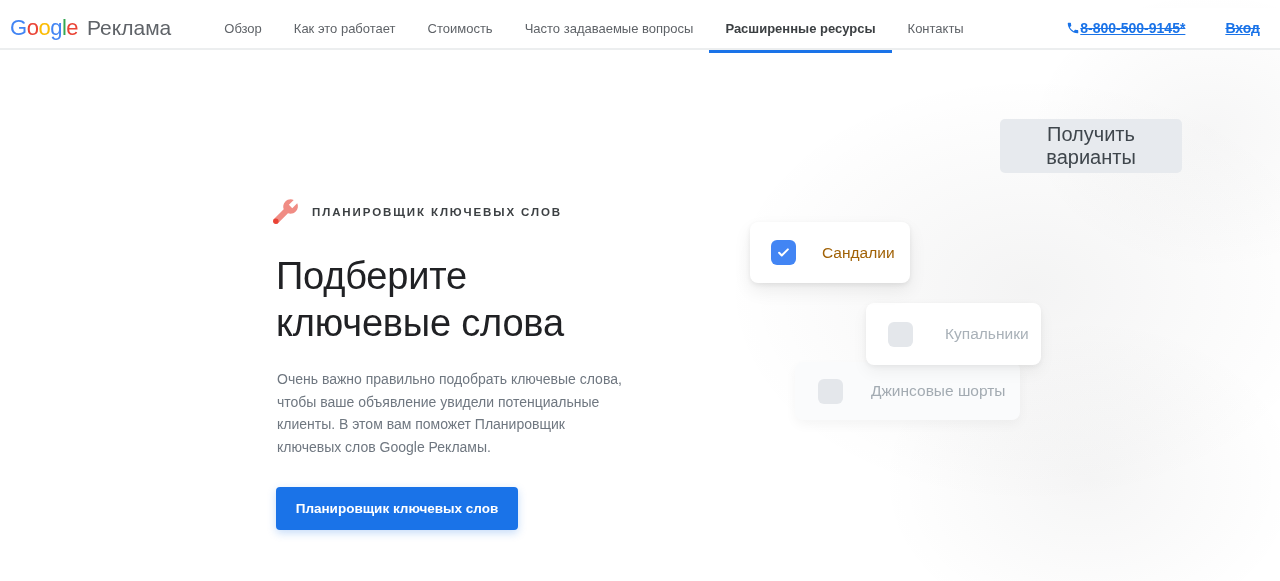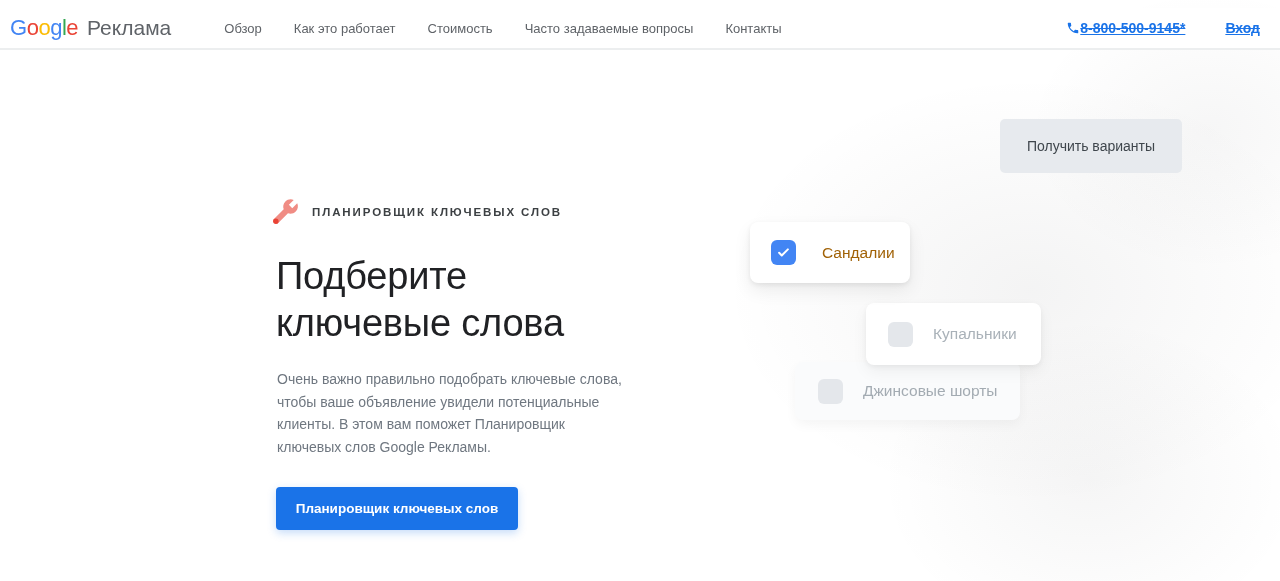--- a/index.html
+++ b/index.html
@@ -78,33 +78,33 @@
   .search-input {
     position:absolute; left:752px; top:118px; width:237px; height:57px;
     background:#fff; border:none; border-radius:8px; outline:none;
     box-shadow:0 1px 2px rgba(0,0,0,0.08), 0 5px 14px rgba(0,0,0,0.06);
     padding:0 16px; font-family:"Liberation Sans", sans-serif;
     font-size:15px; color:#3c4043; z-index:5;
   }
   .get-btn {
     position:absolute; left:1000px; top:119px; width:182px; height:54px;
     background:#e7eaee; border:none; border-radius:5px;
-    font-family:"Liberation Sans", sans-serif; font-size:14px; color:#3f464c;
+    font-family:"Liberation Sans", sans-serif; font-size:20px; color:#3f464c;
     display:flex; align-items:center; justify-content:center; cursor:pointer; z-index:5;
   }
 
   .sugg-card {
     position:absolute; display:flex; align-items:center; border-radius:8px; background:#fff;
     cursor:pointer;
   }
   .card-1 { left:750px; top:222px; width:160px; height:61px; padding-left:21px; gap:26px;
             box-shadow:0 2px 5px rgba(0,0,0,0.07), 0 8px 18px rgba(0,0,0,0.07); z-index:4; }
-  .card-2 { left:866px; top:303px; width:175px; height:62px; padding-left:22px; gap:20px;
+  .card-2 { left:866px; top:303px; width:175px; height:62px; padding-left:22px; gap:32px;
             box-shadow:0 2px 5px rgba(0,0,0,0.05), 0 7px 16px rgba(0,0,0,0.05); z-index:3; }
-  .card-3 { left:795px; top:362px; width:225px; height:58px; padding-left:23px; gap:20px;
+  .card-3 { left:795px; top:362px; width:225px; height:58px; padding-left:23px; gap:28px;
             background:#fafbfc; box-shadow:0 5px 12px rgba(0,0,0,0.04); z-index:2; }
 
   .checkbox {
     width:25px; height:25px; border-radius:6px; flex:0 0 auto;
     display:flex; align-items:center; justify-content:center;
   }
   .checkbox.checked { background:#4285f4; }
   .checkbox.unchecked { background:#e4e7eb; }
   .sugg-label { font-size:15.5px; white-space:nowrap; }
   .card-1 .sugg-label { color:#a16207; }
@@ -120,20 +120,21 @@
     <div class="logo">
       <span class="logo-google"><span class="g-blue">G</span><span class="g-red">o</span><span class="g-yellow">o</span><span class="g-blue">g</span><span class="g-green">l</span><span class="g-red">e</span></span>
       <span class="logo-product">Реклама</span>
     </div>
 
     <nav class="nav">
       <div class="nav-item">Обзор</div>
       <div class="nav-item">Как это работает</div>
       <div class="nav-item">Стоимость</div>
       <div class="nav-item">Часто задаваемые вопросы</div>
+      <div class="nav-item active">Расширенные ресурсы</div>
       <div class="nav-item">Контакты</div>
     </nav>
 
     <div class="header-right">
       <div class="phone-link">
         <svg class="phone-icon" width="14" height="14" viewBox="0 0 24 24" fill="#1a73e8" aria-hidden="true">
           <path d="M6.62 10.79c1.44 2.83 3.76 5.14 6.59 6.59l2.2-2.2c.27-.27.67-.36 1.02-.24 1.12.37 2.33.57 3.57.57.55 0 1 .45 1 1V20c0 .55-.45 1-1 1-9.39 0-17-7.61-17-17 0-.55.45-1 1-1h3.5c.55 0 1 .45 1 1 0 1.25.2 2.45.57 3.57.11.35.03.74-.24 1.02l-2.2 2.2z"></path>
         </svg>
         <span class="num">8-800-500-9145*</span>
       </div>

